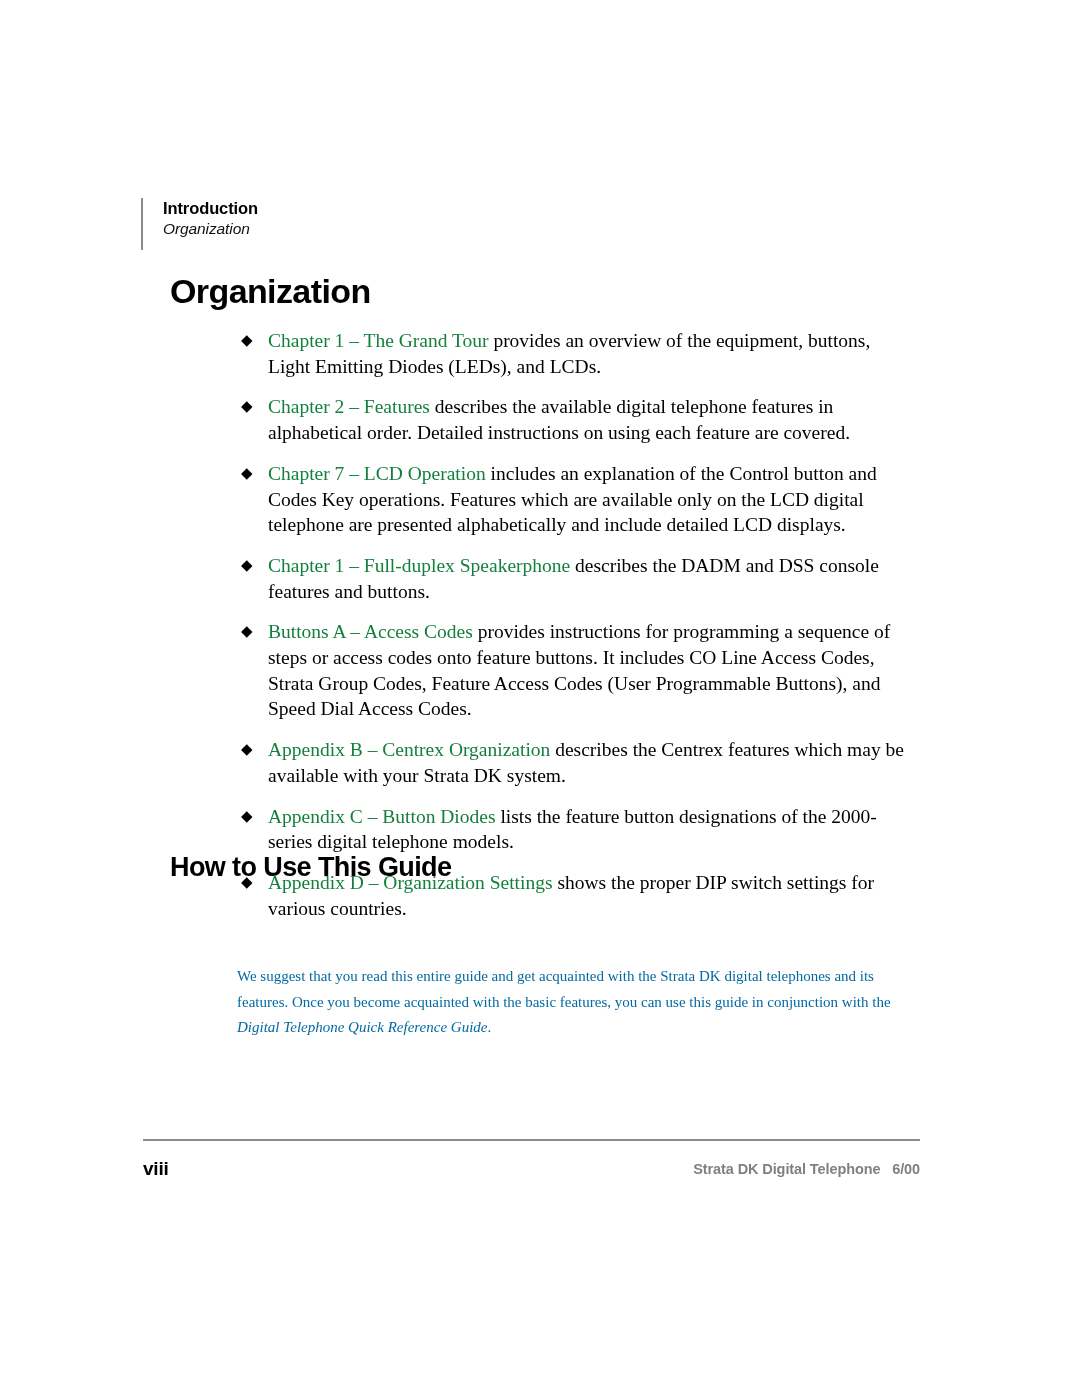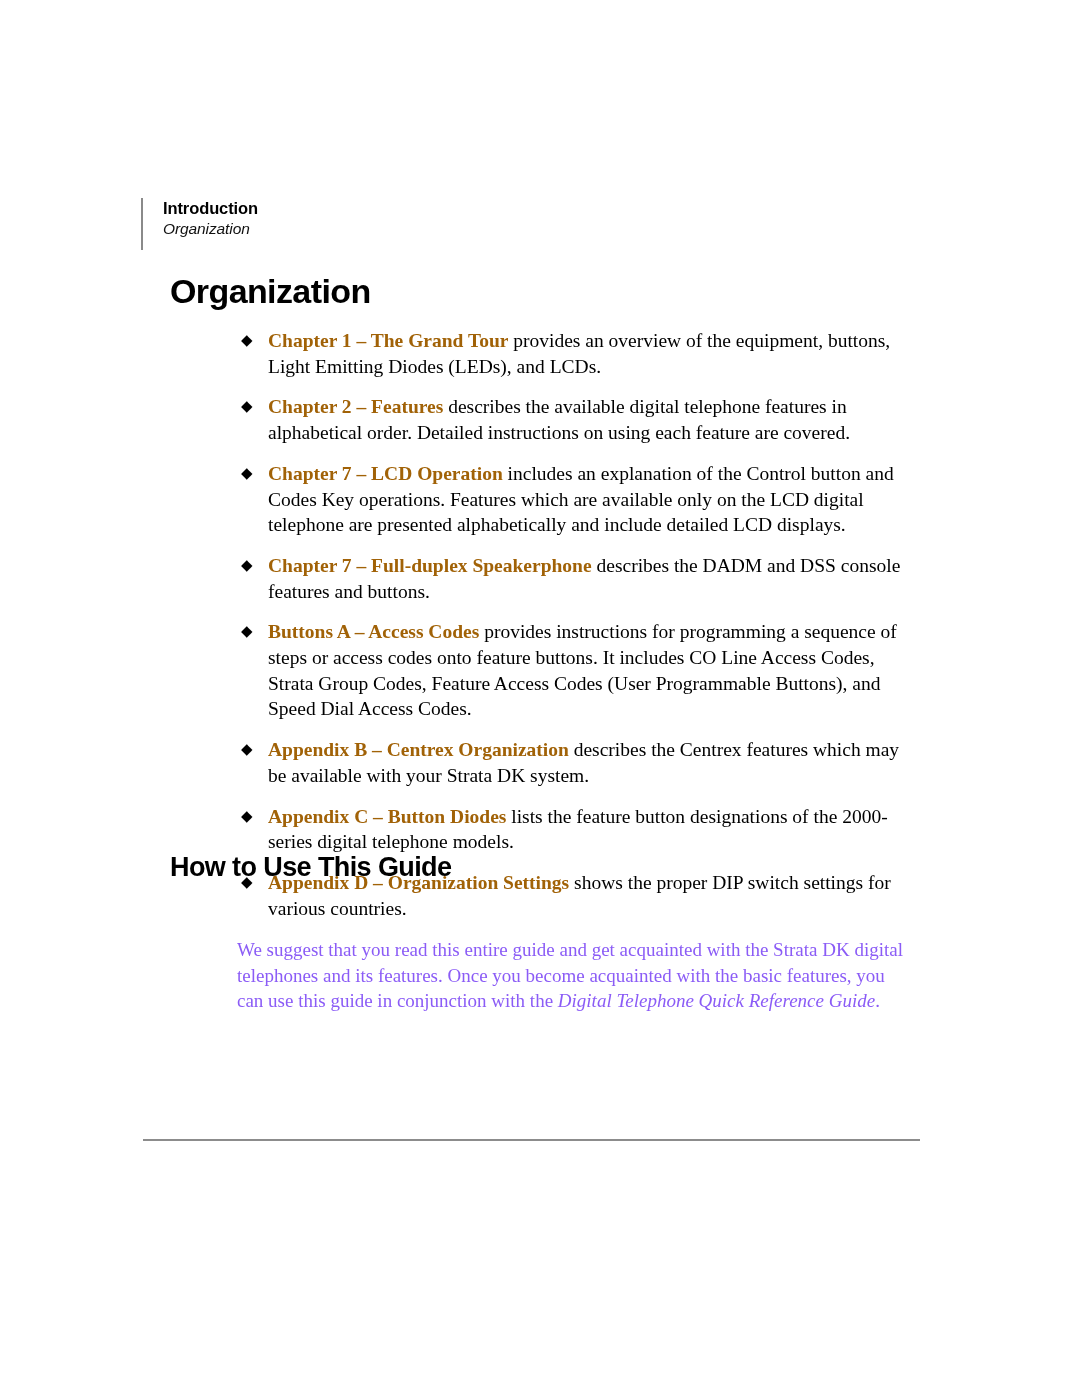--- a/index.html
+++ b/index.html
@@ -87,33 +87,33 @@
   .bullet-item:last-child { margin-bottom: 0; }
   .bullet-glyph {
     position: absolute;
     left: 3px;
     top: 0;
     font-size: 15px;
     line-height: 25.7px;
     color: #000000;
   }
   .lead-in {
-    font-weight: bold;
-    color: #a16207;
+    font-weight: normal;
+    color: #15803d;
   }
 
   
   .body-paragraph {
     position: absolute;
     left: 237px;
-    top: 918px;
+    top: 949px;
     width: 672px;
-    font-size: 19px;
+    font-size: 15px;
     line-height: 25.7px;
-    color: #8b5cf6;
+    color: #0369a1;
   }
   .body-paragraph em {
     font-style: italic;
   }
 
   
   .footer-rule {
     position: absolute;
     left: 143px;
     top: 1139px;
@@ -174,21 +174,21 @@
       <span class="lead-in">Chapter 2 – Features</span><span> describes the available digital telephone features in alphabetical order. Detailed instructions on using each feature are covered.</span>
     </div>
 
     <div class="bullet-item">
       <span class="bullet-glyph">◆</span>
       <span class="lead-in">Chapter 7 – LCD Operation</span><span> includes an explanation of the Control button and Codes Key operations. Features which are available only on the LCD digital telephone are presented alphabetically and include detailed LCD displays.</span>
     </div>
 
     <div class="bullet-item">
       <span class="bullet-glyph">◆</span>
-      <span class="lead-in">Chapter 7 – Full-duplex Speakerphone</span><span> describes the DADM and DSS console features and buttons.</span>
+      <span class="lead-in">Chapter 1 – Full-duplex Speakerphone</span><span> describes the DADM and DSS console features and buttons.</span>
     </div>
 
     <div class="bullet-item">
       <span class="bullet-glyph">◆</span>
       <span class="lead-in">Buttons A – Access Codes</span><span> provides instructions for programming a sequence of steps or access codes onto feature buttons. It includes CO Line Access Codes, Strata Group Codes, Feature Access Codes (User Programmable Buttons), and Speed Dial Access Codes.</span>
     </div>
 
     <div class="bullet-item">
       <span class="bullet-glyph">◆</span>
       <span class="lead-in">Appendix B – Centrex Organization</span><span> describes the Centrex features which may be available with your Strata DK system.</span>
@@ -204,14 +204,18 @@
       <span class="lead-in">Appendix D – Organization Settings</span><span> shows the proper DIP switch settings for various countries.</span>
     </div>
 
   </div>
 
   <h1 class="doc-h1" id="heading-how-to-use">How to Use This Guide</h1>
 
   <p class="body-paragraph"><span>We suggest that you read this entire guide and get acquainted with the Strata DK digital telephones and its features. Once you become acquainted with the basic features, you can use this guide in conjunction with the </span><em>Digital Telephone Quick Reference Guide</em><span>.</span></p>
 
   <div class="footer-rule"></div>
+  <div class="footer">
+    <span class="page-number">viii</span>
+    <span class="footer-title">Strata DK Digital Telephone   6/00</span>
+  </div>
 
 </div>
 
 </body></html>

